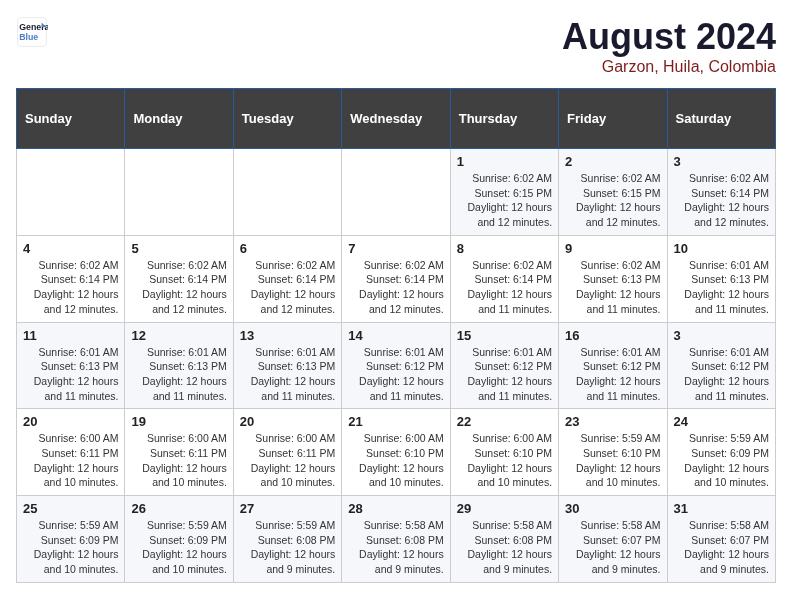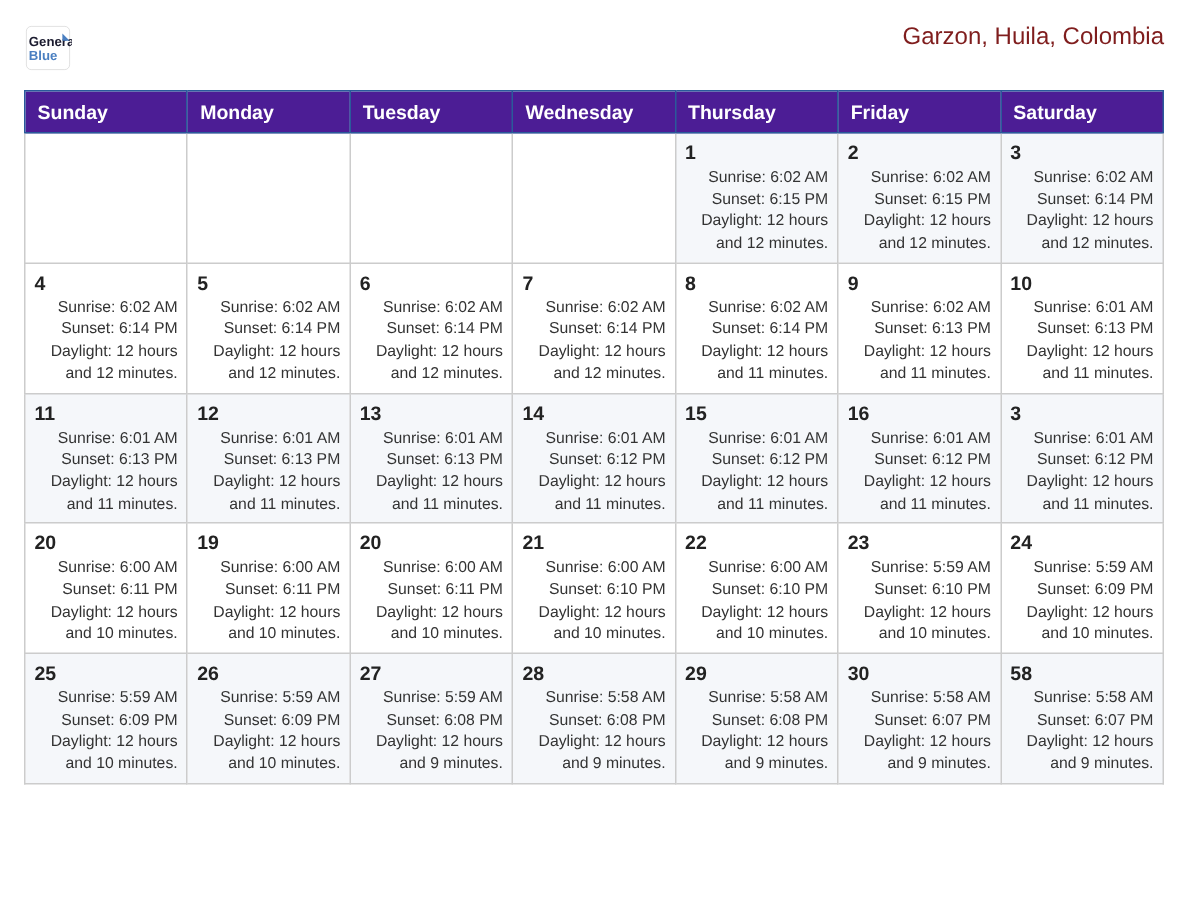--- a/index.html
+++ b/index.html
@@ -36,24 +36,24 @@
     .subtitle {
       font-size: 16px;
       color: #7f1d1d;
     }
     table {
       width: 100%;
       border-collapse: collapse;
       font-size: 11px;
     }
     thead tr th {
-      background: #4c1d95;
+      background: #404040;
       color: #fff;
       text-align: left;
-      padding: 6px 8px;
+      padding: 22px 8px;
       font-size: 13px;
       font-weight: bold;
       border: 1px solid #2a5a9a;
     }
     tbody tr td {
       border: 1px solid #ccc;
       vertical-align: top;
       padding: 5px 6px;
       height: 80px;
       width: 14.28%;
@@ -84,20 +84,21 @@
 <div class="header">
   <div class="logo">
     <svg class="logo-icon" viewBox="0 0 40 40">
       <rect x="2" y="2" width="36" height="36" rx="4" fill="#fff" stroke="#ccc" stroke-width="0.5"></rect>
       <text x="4" y="18" font-size="11" font-weight="bold" fill="#1a1a2e" font-family="Arial">General</text>
       <text x="4" y="30" font-size="11" font-weight="bold" fill="#4a7fc1" font-family="Arial">Blue</text>
       <polygon points="32,8 38,14 32,14" fill="#4a7fc1"></polygon>
     </svg>
   </div>
   <div class="title-block">
+    <div class="main-title">August 2024</div>
     <div class="subtitle">Garzon, Huila, Colombia</div>
   </div>
 </div>
 
 <table>
   <thead>
     <tr>
     <th>Sunday</th>
         <th>Monday</th>
         <th>Tuesday</th>
@@ -325,21 +326,21 @@
 and 9 minutes.</div>
         </td>
         <td>
           <div class="day-num">30</div>
           <div class="day-info" style="white-space: pre-line;">Sunrise: 5:58 AM
 Sunset: 6:07 PM
 Daylight: 12 hours
 and 9 minutes.</div>
         </td>
         <td>
-          <div class="day-num">58</div>
+          <div class="day-num">31</div>
           <div class="day-info" style="white-space: pre-line;">Sunrise: 5:58 AM
 Sunset: 6:07 PM
 Daylight: 12 hours
 and 9 minutes.</div>
         </td>
       </tr>
     </tbody>
 </table>
 
 </body></html>

